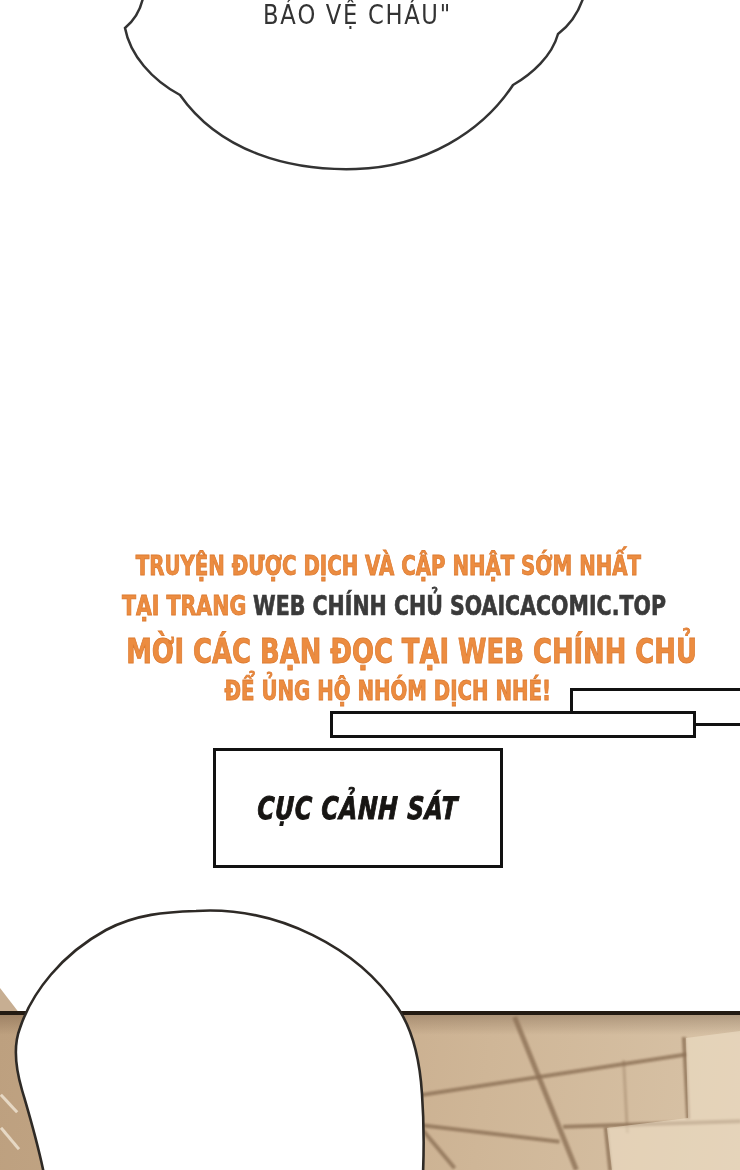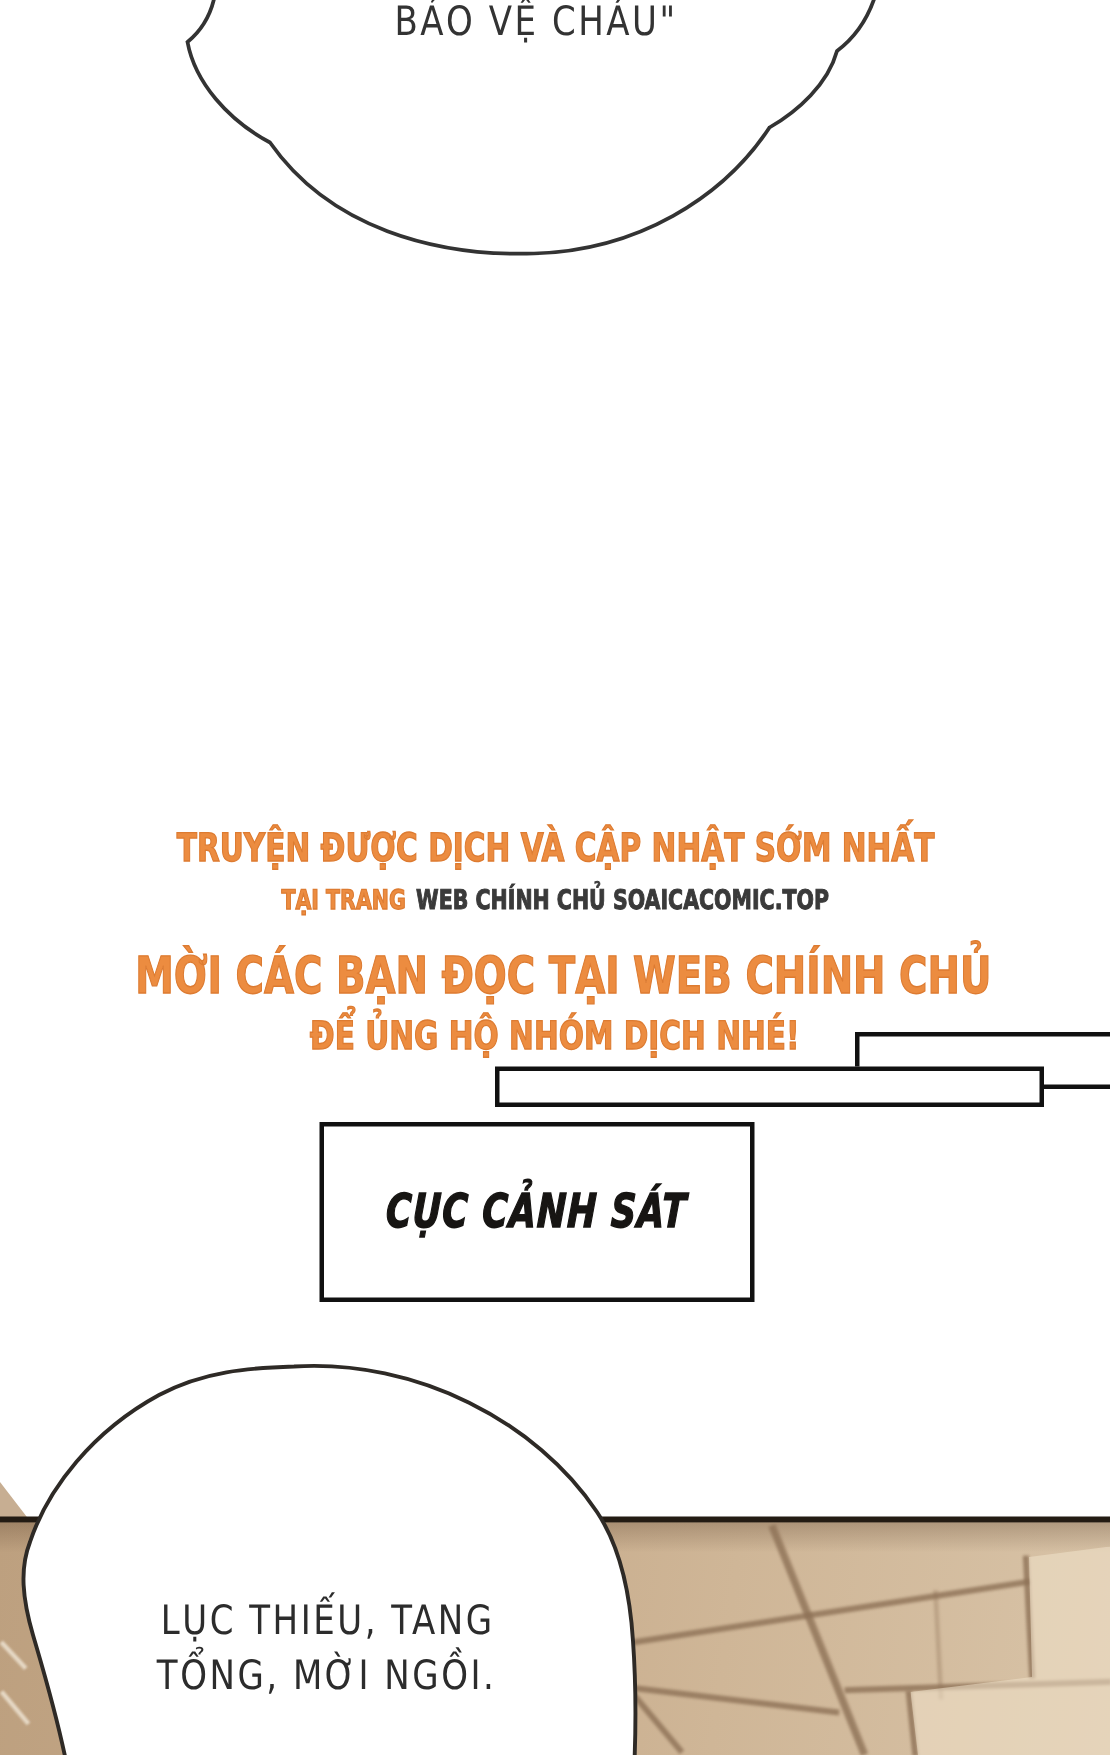--- a/index.html
+++ b/index.html
@@ -59,25 +59,25 @@
     letter-spacing:2px;font-size:27px;line-height:34px;
   }
   .bubble-text .sq{display:inline-block;transform:scaleX(.84);transform-origin:center;white-space:nowrap;}
   .top-bubble-text{left:157px;top:-2px;width:400px;}
   .bottom-bubble-text{left:38px;top:1062px;width:360px;line-height:37px;color:#2C2C2C;}
 
   
   .promo{position:absolute;left:0;top:0;width:740px;}
   .promo-line{
     position:absolute;left:0;width:740px;text-align:center;
-    font-weight:bold;white-space:nowrap;
+    font-weight:bold;white-space:nowrap;padding-left:36px;
   }
   .promo-line .sq{display:inline-block;transform:scaleX(.76);transform-origin:center;white-space:nowrap;}
   .pl1{top:551px;font-size:26px;}
-  .pl2{top:590px;font-size:18px;}
+  .pl2{top:590px;font-size:27px;}
   .pl3{top:631px;font-size:34px;}
   .pl4{top:676px;font-size:26px;}
   .orange{color:var(--orange);-webkit-text-stroke:.9px var(--orange-stroke);}
   .dark{color:var(--promo-dark);-webkit-text-stroke:.7px var(--promo-dark);}
   .pl2 .orange{margin-right:9px;}
 
   
   .board{position:absolute;background:#fff;border:3px solid #111;}
   .board-back{left:570px;top:688px;width:200px;height:38px;}
   .board-wide{left:330px;top:711px;width:366px;height:27px;}
@@ -119,24 +119,20 @@
     <path d="M 196,911
          C 278,906 358,948 398,1008
          C 414,1032 420,1062 422,1094
          C 424,1122 424,1148 423,1174
          L 44,1174
          C 37,1140 29,1114 22,1090
          C 15,1066 13,1046 20,1028
          C 32,992 62,954 106,930
          C 136,914 166,912 196,911 Z" fill="#ffffff" stroke="#2E2A26" stroke-width="2.6"></path>
   </svg>
-  <div class="bubble-text bottom-bubble-text">
-    <div><span class="sq">LỤC THIẾU, TANG</span></div>
-    <div><span class="sq">TỔNG, MỜI NGỒI.</span></div>
-  </div>
 
   <svg class="bubble-svg" viewBox="0 0 740 1170" width="740" height="1170">
     <path d="M 144,-8
          C 142,8 136,19 125,28
          C 130,55 152,80 180,95
          C 220,152 290,171 356,169
          C 425,167 482,132 513,85
          C 532,74 552,56 558,34
          C 570,25 580,11 585,-8 Z" fill="#ffffff" stroke="#333333" stroke-width="2.5"></path>
   </svg>

